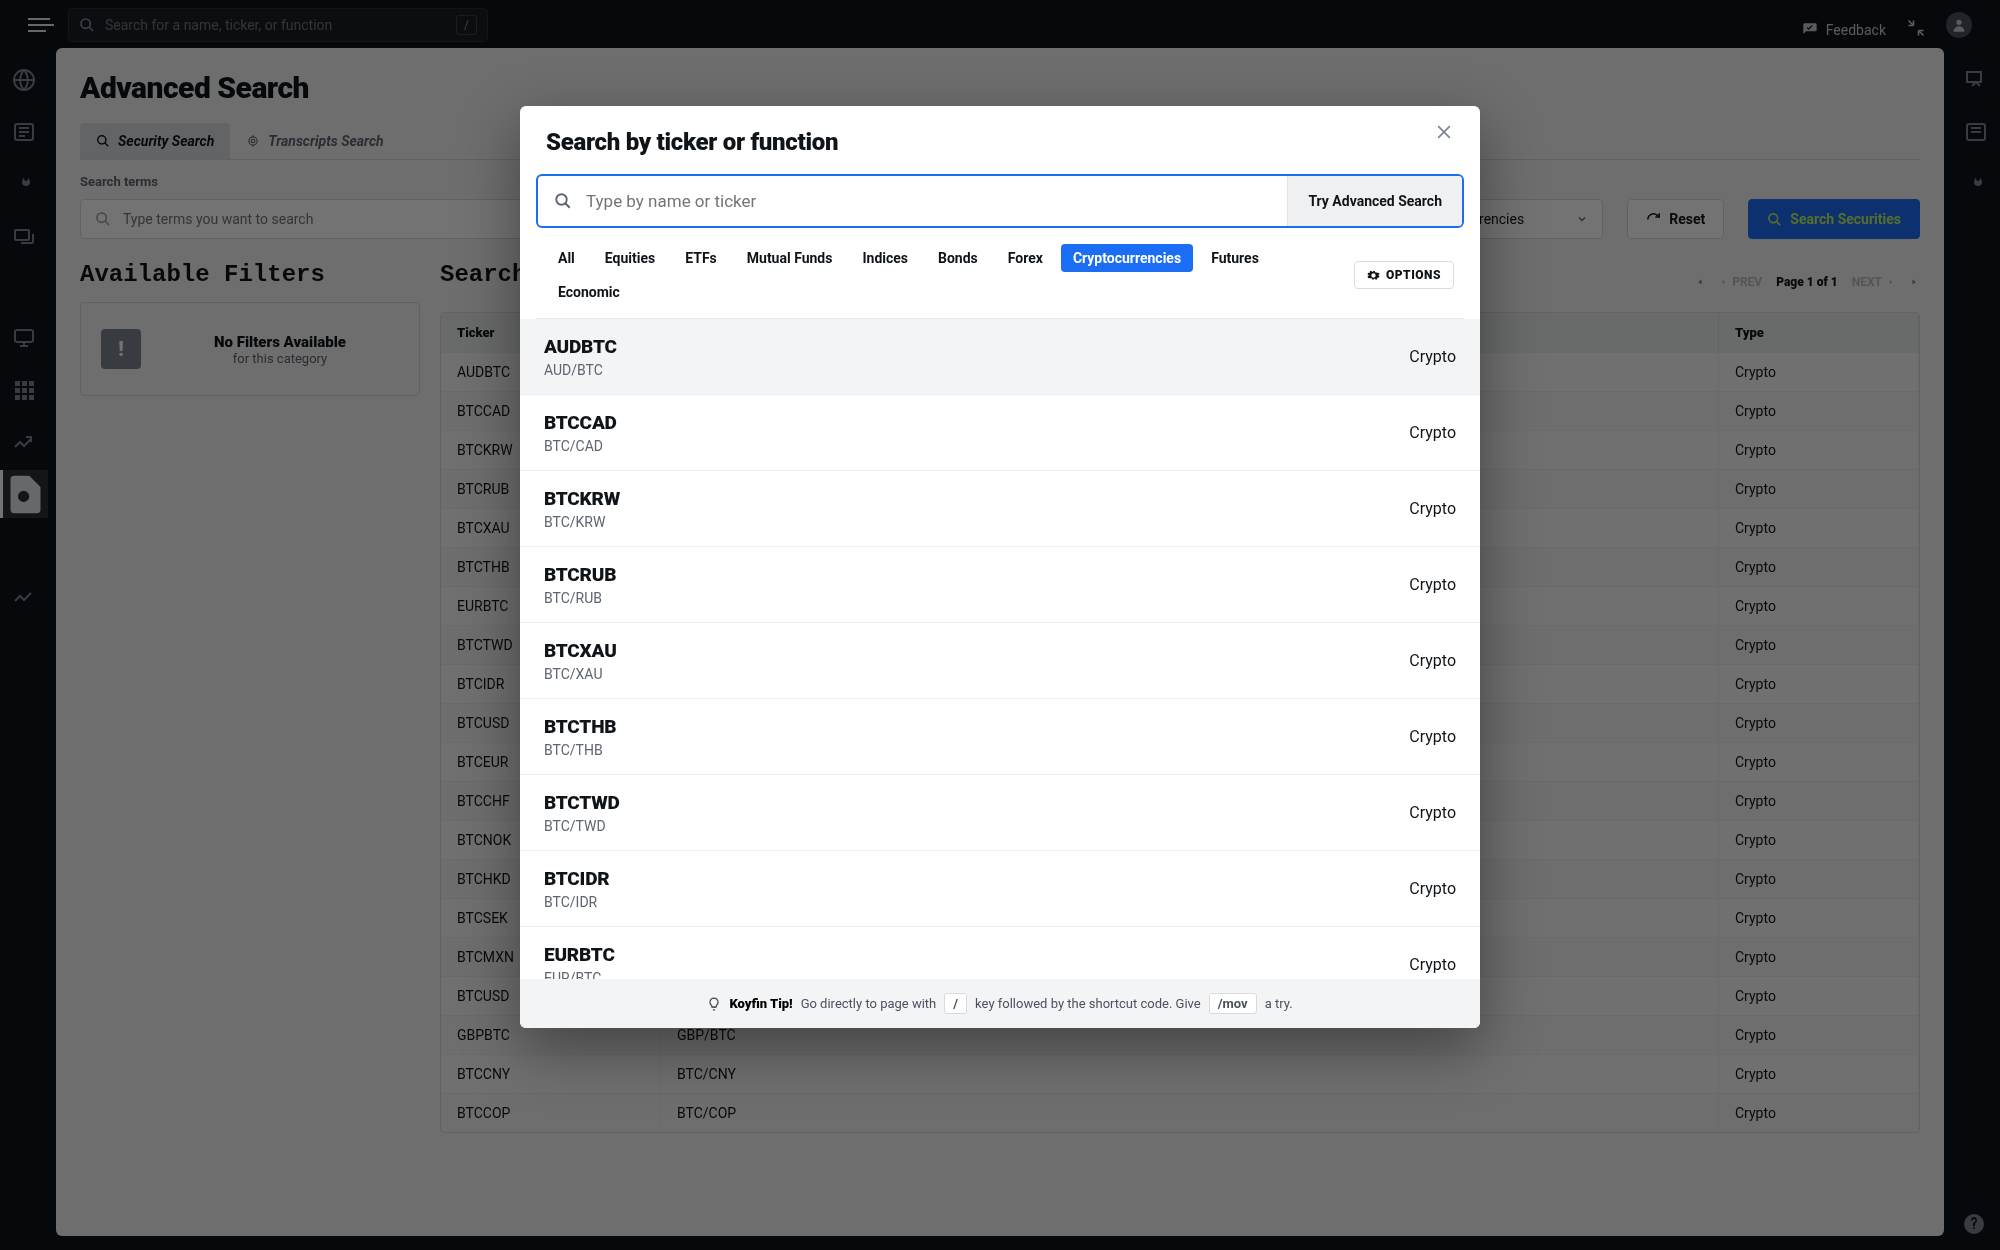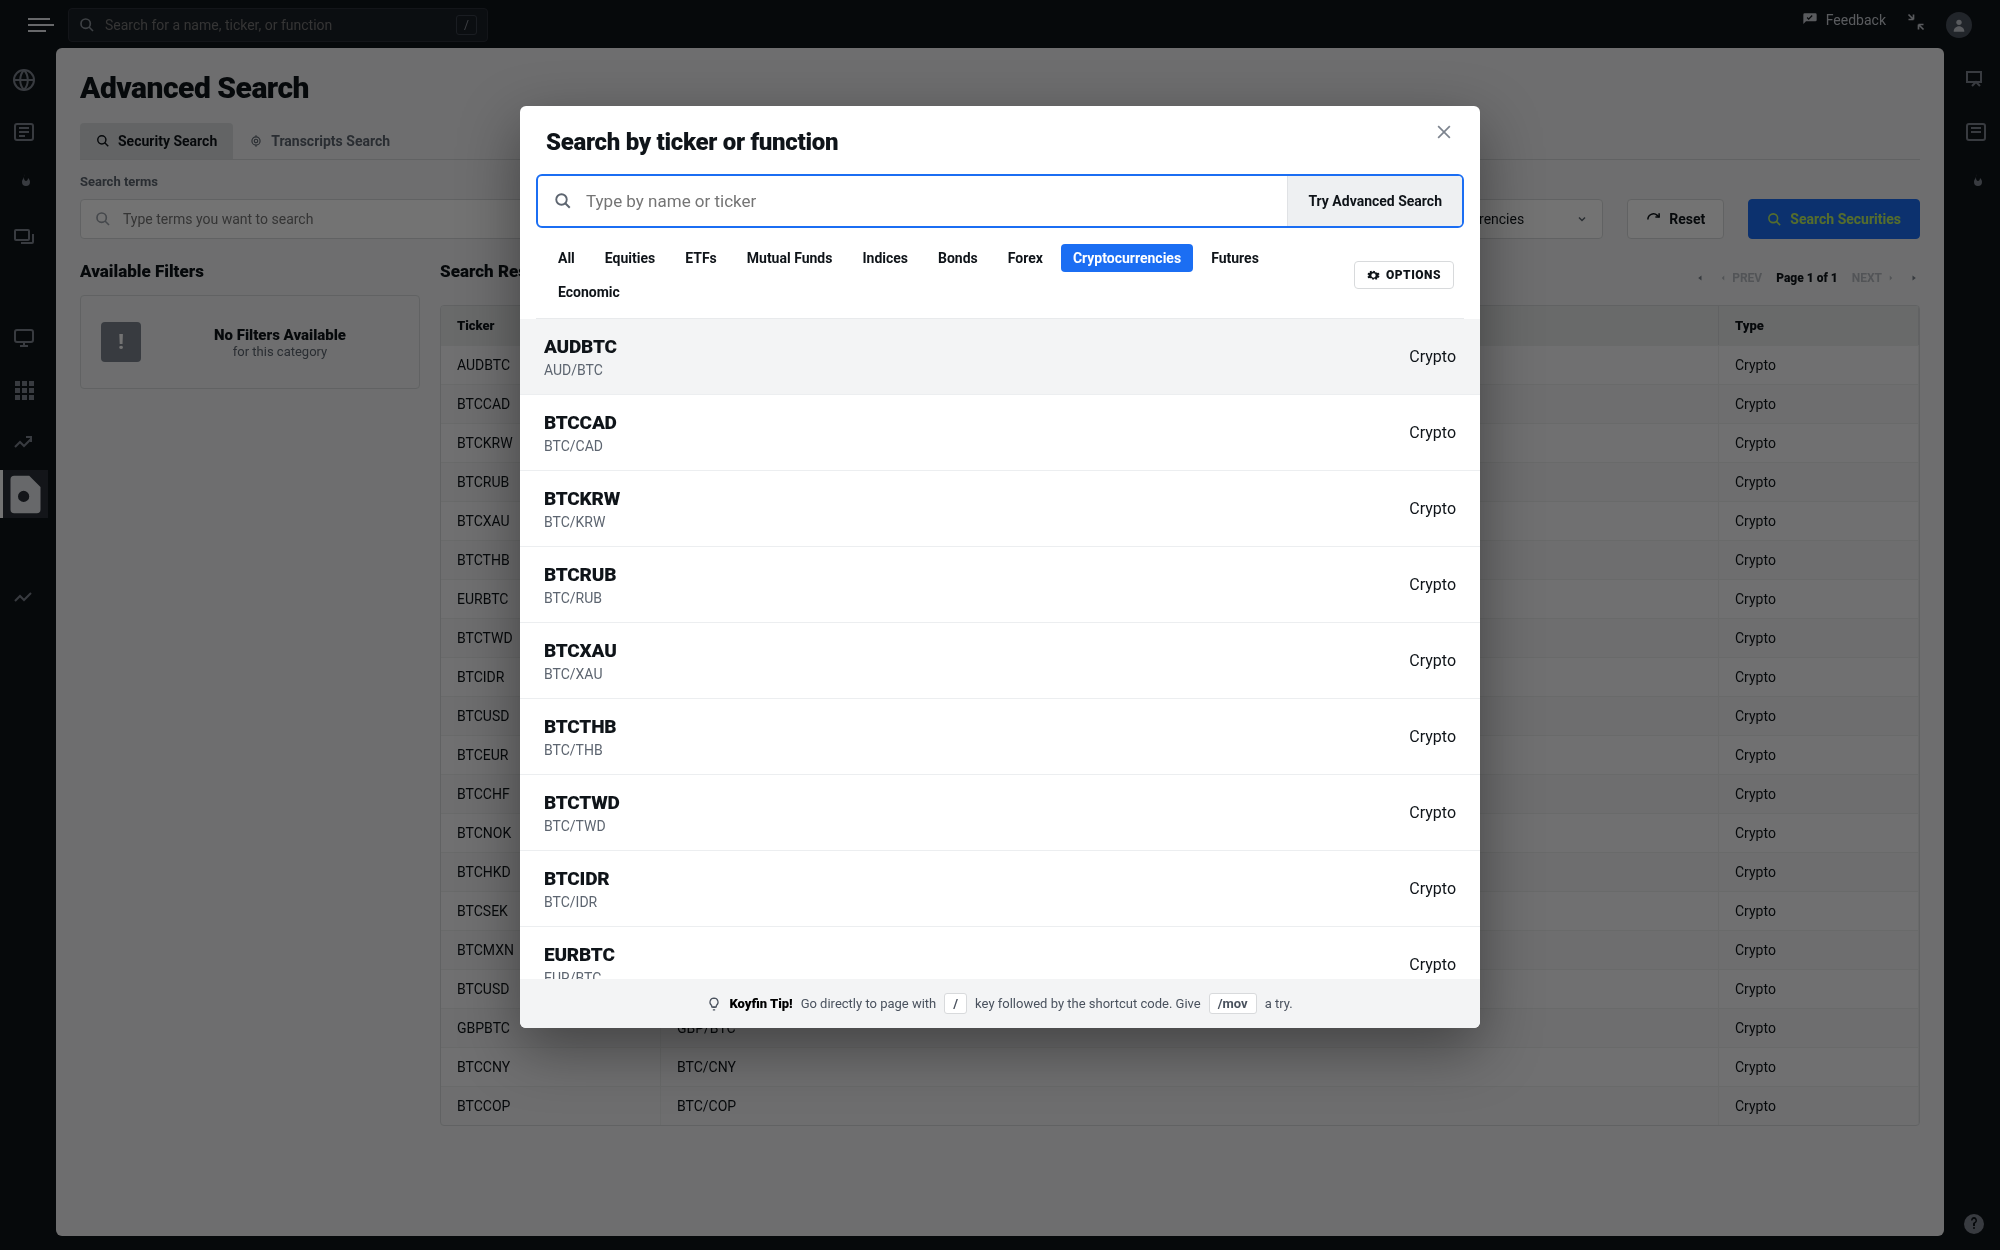--- a/index.html
+++ b/index.html
@@ -5,58 +5,58 @@
   * { margin:0; padding:0; box-sizing:border-box; font-family:-apple-system,BlinkMacSystemFont,"Segoe UI",Roboto,Helvetica,Arial,sans-serif; }
   body { background:#0f1419; color:#e4e6eb; width:2000px; height:1250px; overflow:hidden; position:relative; }
   .topbar { height:49px; display:flex; align-items:center; padding:0 28px; gap:14px; }
   .hamburger { width:26px; height:26px; display:flex; flex-direction:column; justify-content:center; gap:4px; cursor:pointer; position:relative; }
   .hamburger span { height:2px; background:#e4e6eb; display:block; }
   .hamburger span:nth-child(1){width:22px;} .hamburger span:nth-child(2){width:26px;} .hamburger span:nth-child(3){width:18px;}
   .search-wrap { flex:0 0 420px; background:#1a1f26; border:1px solid #2a3038; border-radius:4px; height:34px; display:flex; align-items:center; padding:0 10px; gap:10px; }
   .search-wrap .icon { width:16px; height:16px; color:#8a9199; }
   .search-wrap input { flex:1; background:none; border:none; outline:none; color:#e4e6eb; font-size:14px; }
   .kbd { border:1px solid #3a424d; border-radius:3px; padding:2px 7px; font-size:12px; color:#8a9199; }
-  .topbar-right { margin-left:auto; display:flex; align-items:flex-start; gap:20px; }
+  .topbar-right { margin-left:auto; display:flex; align-items:flex-end; gap:20px; }
   .feedback { display:flex; align-items:center; gap:8px; font-size:14px; color:#c5cad1; cursor:pointer; }
   .feedback svg { width:16px; height:16px; }
   .collapse-icon { width:20px; height:20px; cursor:pointer; color:#c5cad1; }
   .avatar { width:26px; height:26px; border-radius:50%; background:#4a525e; display:flex; align-items:center; justify-content:center; }
   .avatar svg { width:16px; height:16px; color:#c5cad1; }
 
   .left-rail, .right-rail { position:absolute; top:48px; bottom:0; width:48px; display:flex; flex-direction:column; align-items:center; padding-top:20px; gap:28px; }
   .left-rail { left:0; }
   .right-rail { right:0; }
   .rail-item { width:24px; height:24px; color:#7c838e; cursor:pointer; display:flex; align-items:center; justify-content:center; }
   .rail-item.active { color:#e4e6eb; }
   .rail-item.active-bg { background:#2a3038; width:48px; height:48px; border-left:3px solid #ffffff; margin-top:-12px; margin-bottom:-12px; }
   .rail-sep { height:22px; }
   .help-btn { position:absolute; right:14px; bottom:14px; width:24px; height:24px; color:#7c838e; cursor:pointer; }
 
   .main { position:absolute; left:56px; right:56px; top:48px; bottom:14px; background:#f3f4f5; border-radius:6px; overflow:hidden; color:#0f1419; }
   .main-inner { padding:22px 24px; }
   .page-title { font-size:30px; font-weight:900; margin-bottom:18px; letter-spacing:-0.5px; }
   .tabs { display:flex; gap:0; border-bottom:1px solid #d8dadc; }
-  .tab { padding:10px 16px; display:flex; align-items:center; gap:8px; font-size:14px; font-weight:700; color:#5d6570; cursor:pointer; border-radius:4px 4px 0 0; }
+  .tab { padding:10px 16px; display:flex; align-items:center; gap:8px; font-size:14px; font-weight:700; color:#5d6570; cursor:pointer; border-radius:4px 4px 0 0;font-style:italic; }
   .tab.active { background:#dcdee0; color:#0f1419; }
   .tab svg { width:14px; height:14px; }
 
   .search-terms-label { margin-top:14px; font-size:13px; font-weight:700; color:#5d6570; }
   .toolbar-row { margin-top:10px; display:flex; align-items:center; gap:24px; }
   .terms-input { flex:1; height:40px; background:#fff; border:1px solid #d8dadc; border-radius:4px; display:flex; align-items:center; padding:0 14px; gap:12px; }
   .terms-input svg { width:16px; height:16px; color:#9aa0a8; }
   .terms-input input { border:none; outline:none; flex:1; font-size:14px; background:none; }
   .select-box { height:40px; padding:0 14px; background:#fff; border:1px solid #d8dadc; border-radius:4px; display:flex; align-items:center; gap:18px; font-size:14px; cursor:pointer; min-width:200px; justify-content:space-between; }
   .select-box svg { width:12px; height:12px; color:#5d6570; }
   .btn { height:40px; padding:0 18px; border-radius:4px; display:flex; align-items:center; gap:8px; font-size:14px; font-weight:700; cursor:pointer; border:1px solid #d8dadc; background:#fff; }
   .btn.primary { background:#1b6ef3; color:#bef264; border-color:#1b6ef3; }
   .btn svg { width:15px; height:15px; }
 
   .content-row { display:flex; gap:20px; margin-top:22px; }
   .filters-col { width:340px; flex-shrink:0; }
-  .col-title { font-size:17px; font-weight:900; margin-bottom:14px; }
+  .col-title { font-size:24px; font-weight:900; margin-bottom:14px;font-family:Liberation Mono, monospace; }
   .no-filters { border:1px solid #d8dadc; border-radius:4px; padding:26px 20px; display:flex; align-items:center; gap:20px; }
   .no-filters .badge { width:40px; height:40px; background:#7c838e; color:#fff; border-radius:4px; display:flex; align-items:center; justify-content:center; font-size:20px; font-weight:900; }
   .no-filters .txt { text-align:center; flex:1; }
   .no-filters .txt .t1 { font-weight:900; font-size:15px; }
   .no-filters .txt .t2 { font-size:13px; color:#5d6570; }
 
   .results-col { flex:1; }
   .results-header { display:flex; align-items:center; justify-content:space-between; margin-bottom:10px; }
   .pager { display:flex; align-items:center; gap:14px; font-size:12px; color:#7c838e; }
   .pager .pg { font-weight:900; color:#0f1419; }

